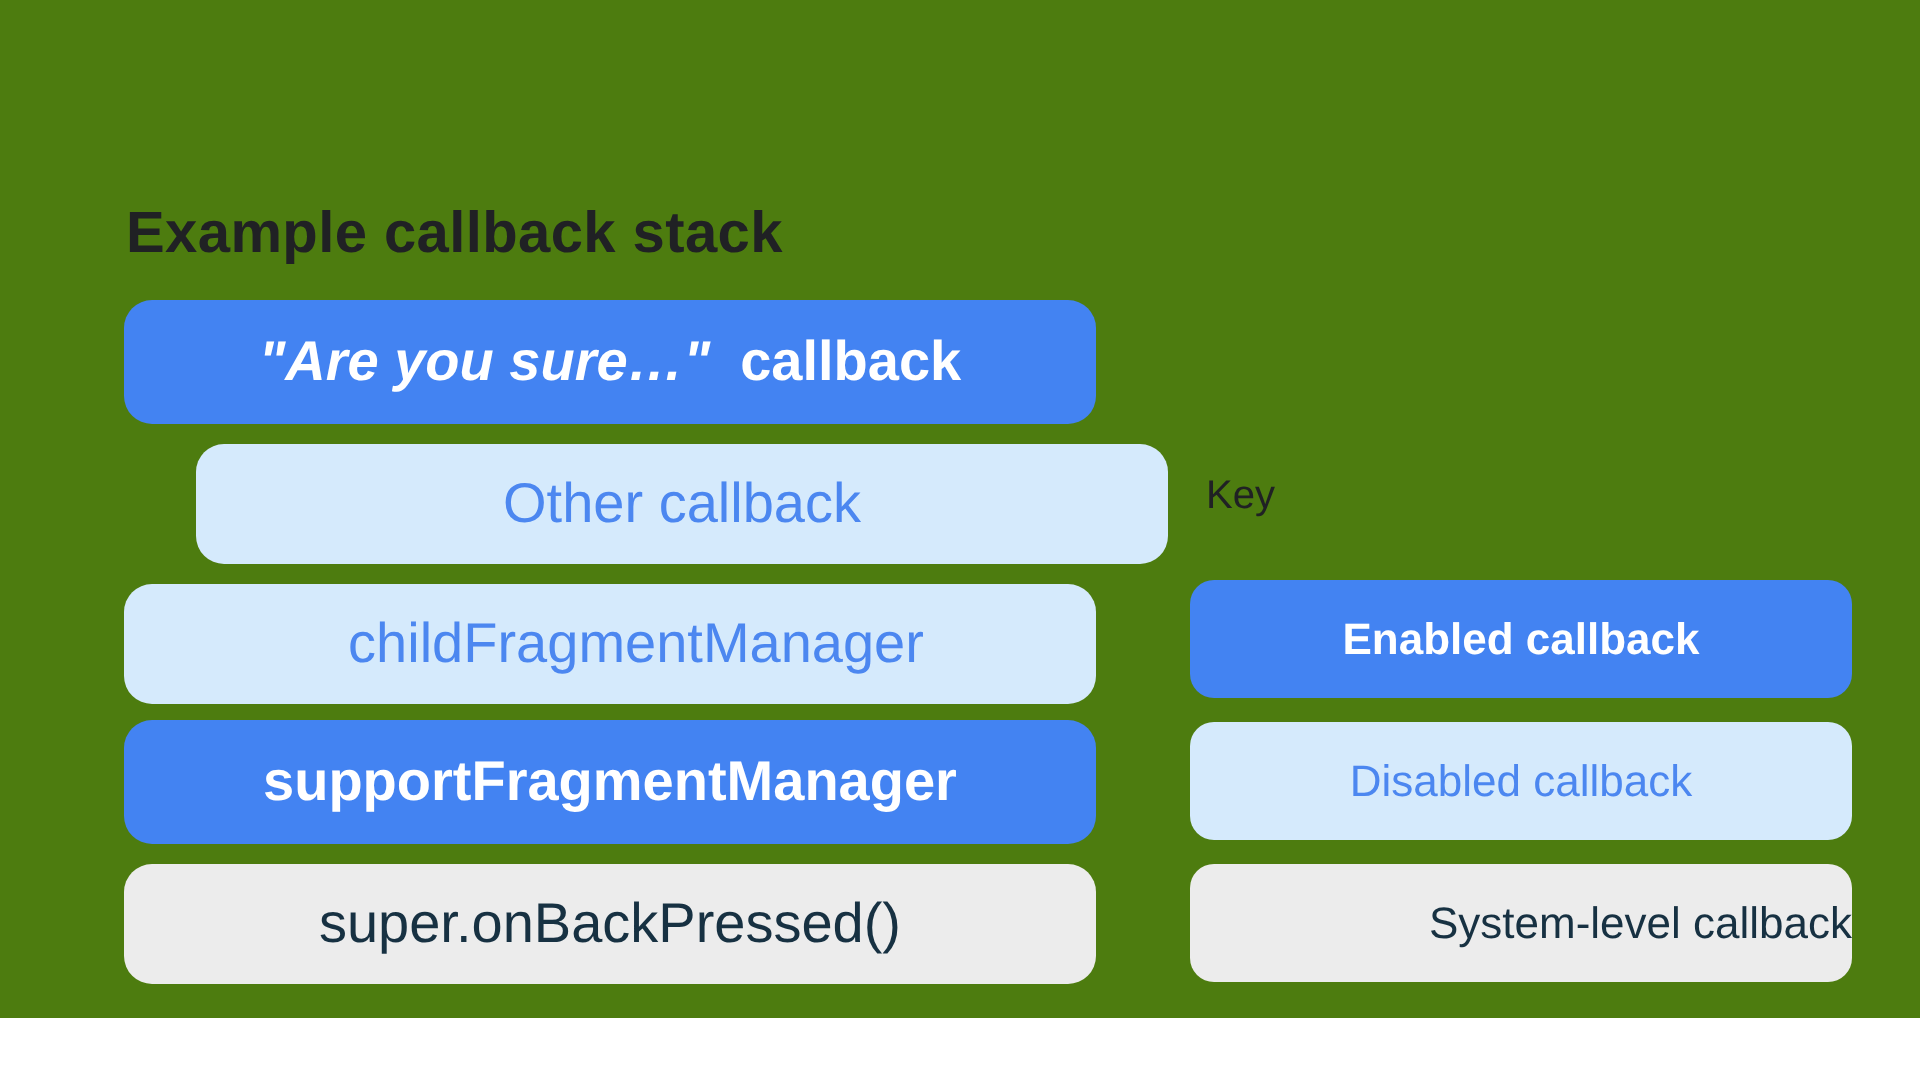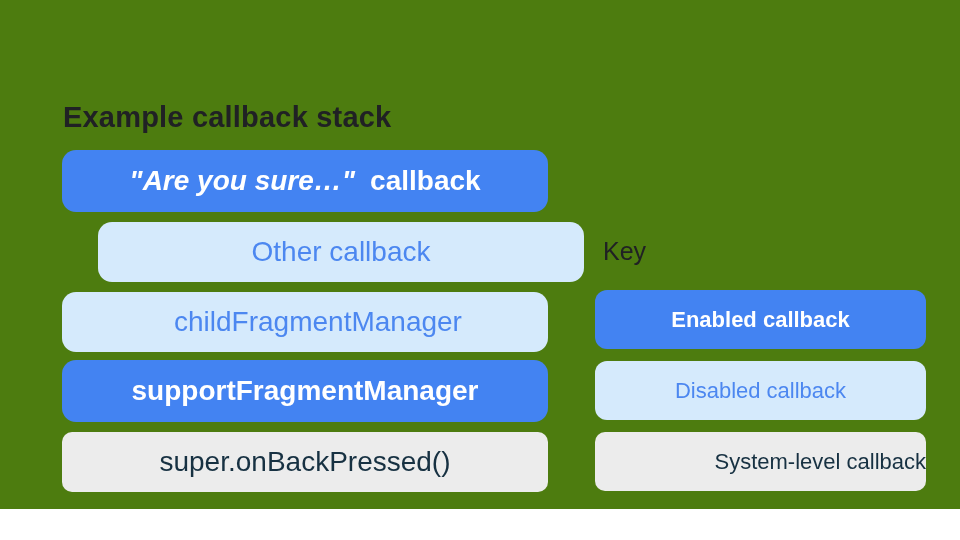--- a/index.html
+++ b/index.html
@@ -25,21 +25,21 @@
     font-size: 29px;
     font-weight: 600;
     letter-spacing: 0.2px;
     color: var(--title-text, #202124);
     white-space: nowrap;
   }
   .key-title {
     position: absolute;
     left: 603px;
     top: 237px;
-    font-size: 25px;
+    font-size: 20px;
     font-weight: 500;
     color: var(--title-text, #202124);
     white-space: nowrap;
   }
 
   
   .box {
     position: absolute;
     display: flex;
     align-items: center;
@@ -70,21 +70,20 @@
   }
   .type-disabled {
     background: var(--disabled-bg, #D5EAFC);
     color: var(--disabled-text, #4C87F0);
     font-weight: 400;
   }
   .type-system {
     background: var(--system-bg, #ECECEC);
     color: var(--system-text, #173142);
     font-weight: 400;
-    border-radius: 10px;
   }
 
   
   .label-italic { font-style: italic; }
   .label-rest  { margin-left: 15px; }
 </style>
 </head>
 <body>
 
 <div class="canvas">

